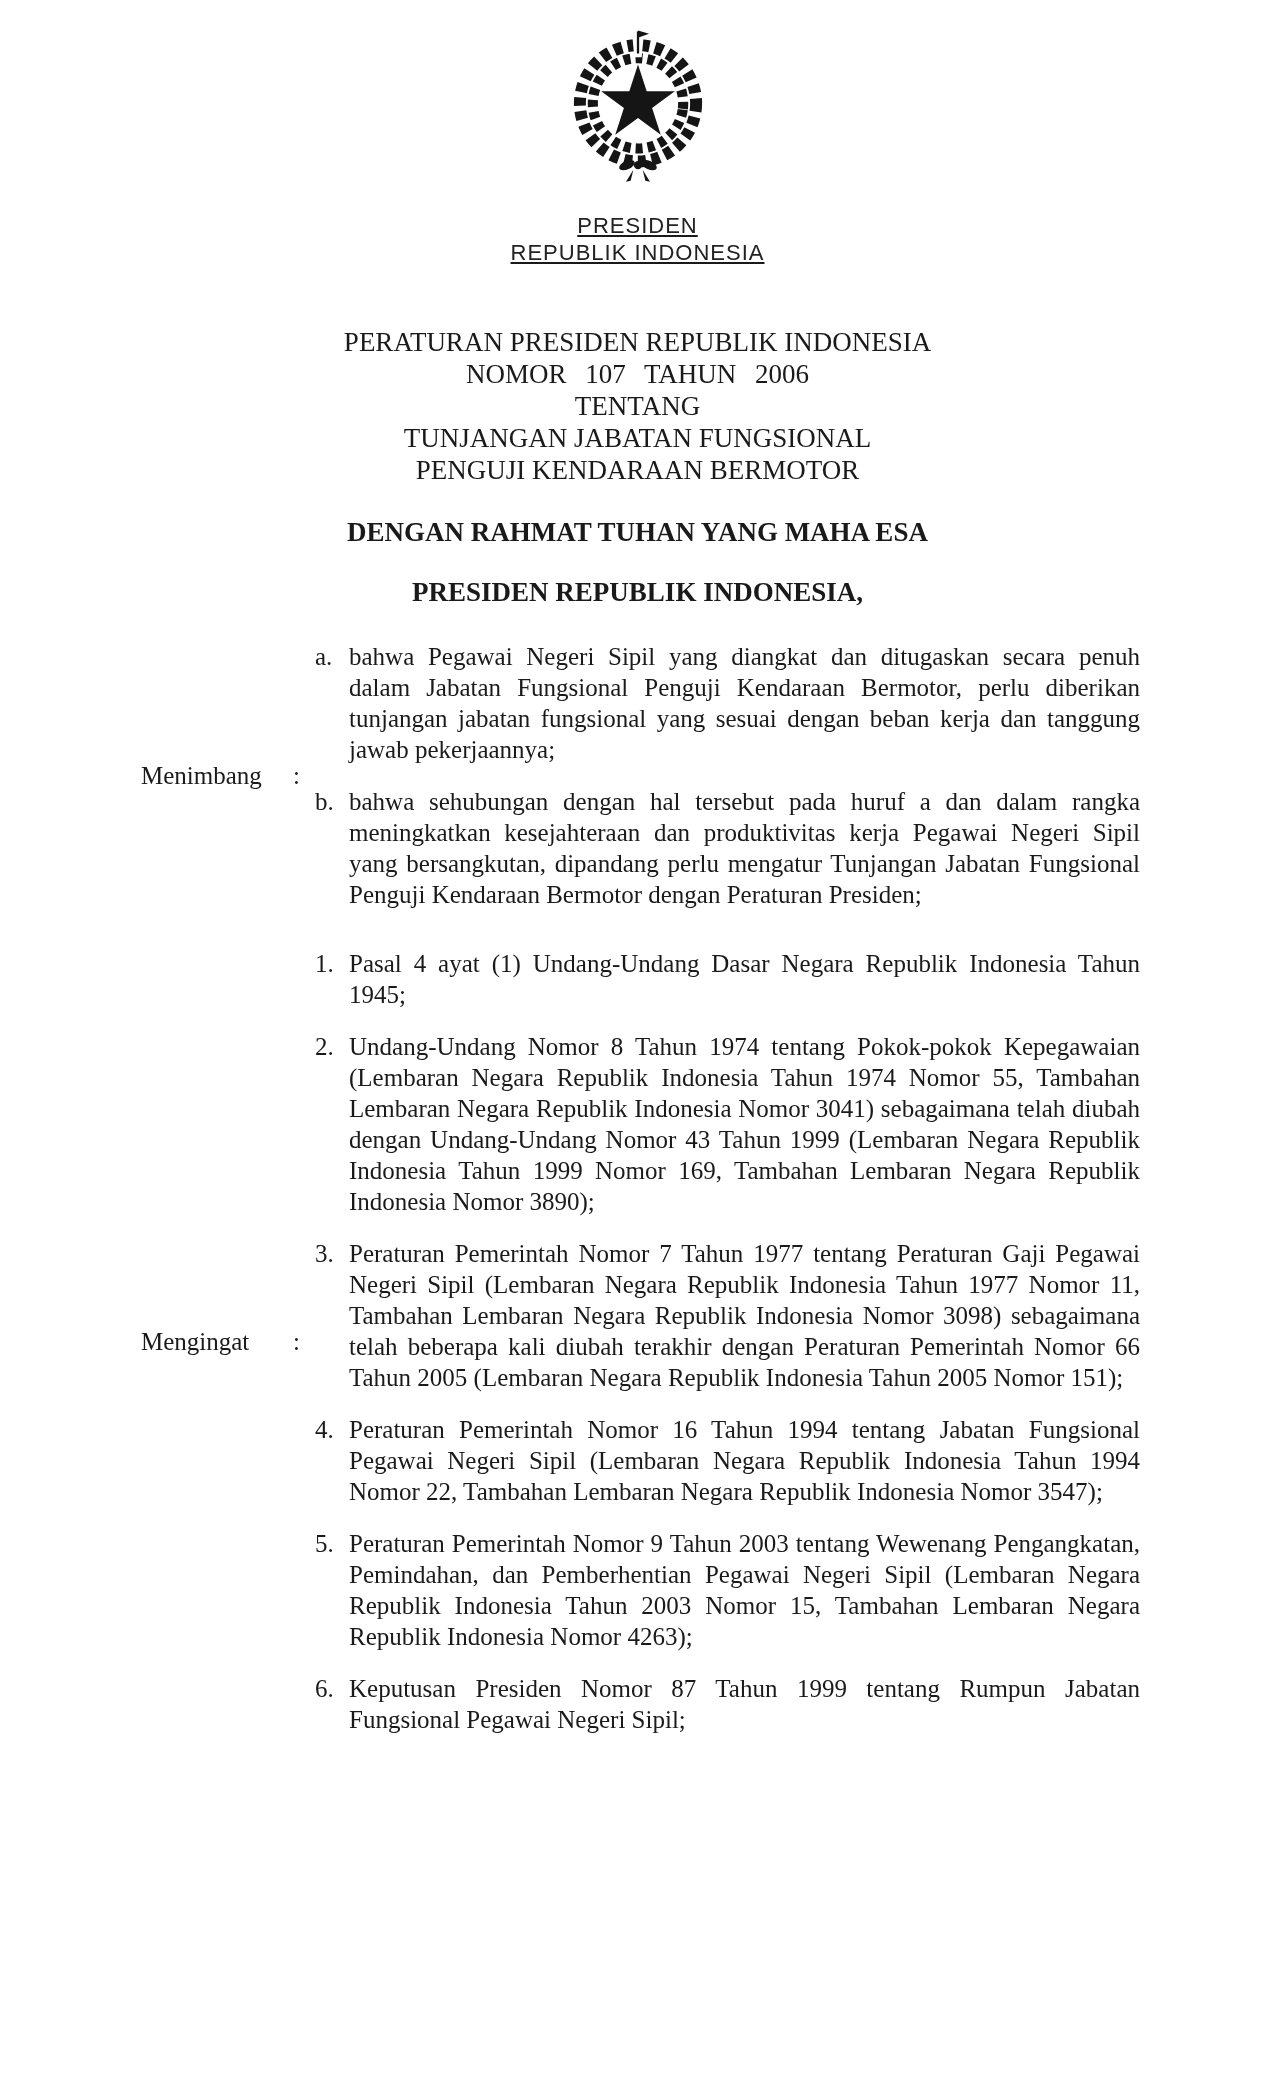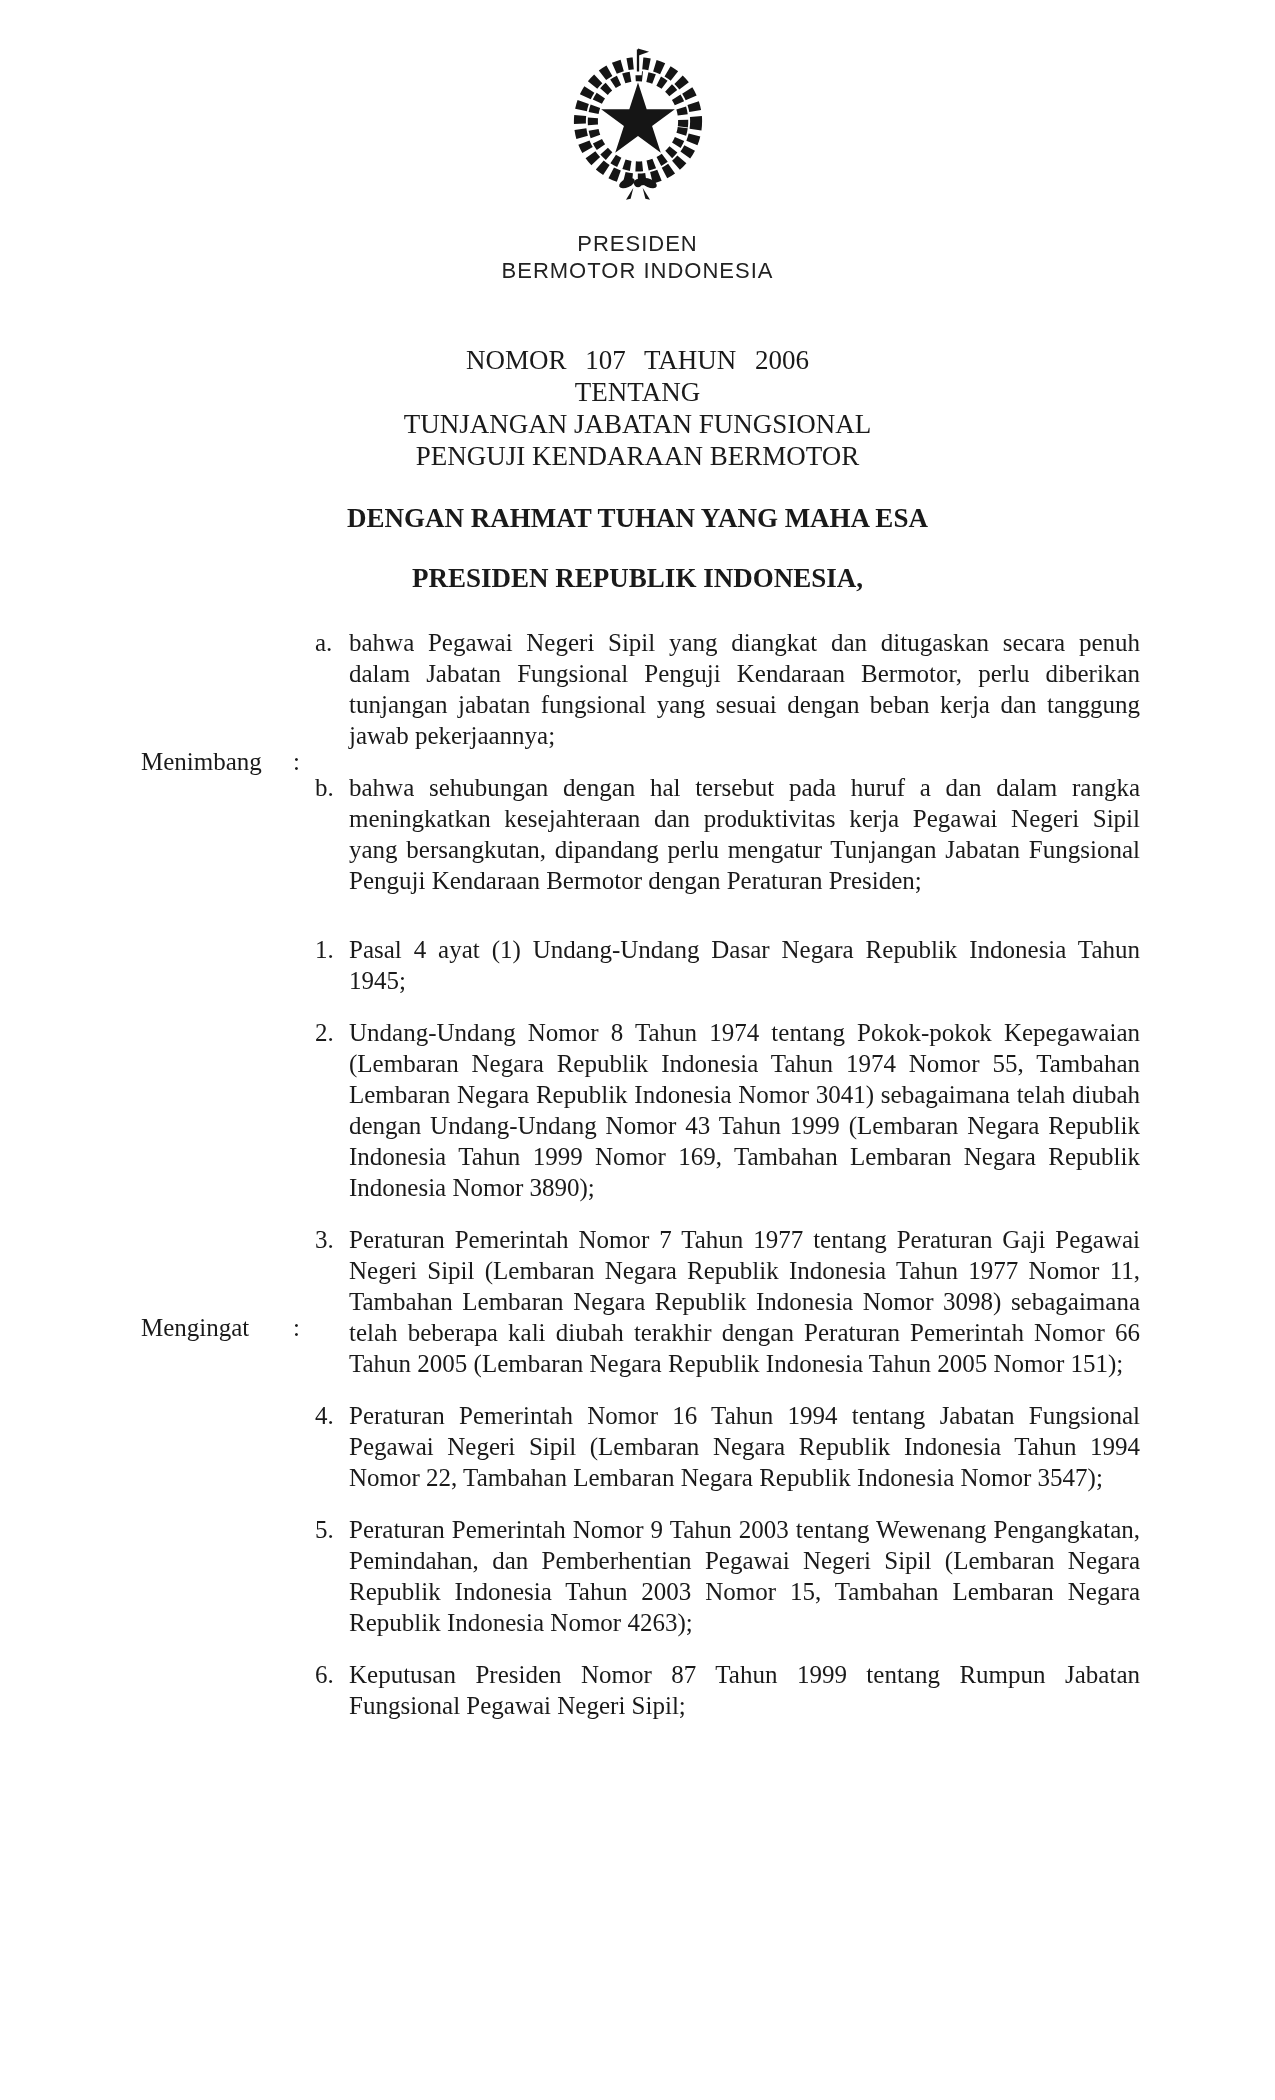--- a/index.html
+++ b/index.html
@@ -1,20 +1,20 @@
 <!DOCTYPE html>
 <html><head>
 <meta charset="utf-8">
 <style>
   html, body { margin: 0; padding: 0; background: #ffffff; }
   .page {
     width: 1275px; height: 2100px; background: #ffffff; color: #1a1a1a;
     font-family: "Liberation Serif", serif; position: relative; overflow: hidden;
   }
-  .doc-header { padding-top: 42px; text-align: center; }
+  .doc-header { padding-top: 24px; text-align: center; text-decoration: underline; }
   .seal { width: 166px; height: 166px; margin: 0 auto; }
   .seal svg { display: block; }
   .org {
     margin-top: 22px; font-family: "Liberation Sans", sans-serif;
     font-size: 22px; line-height: 27px; letter-spacing: 1px; color: #222;
   }
   .title-block { margin-top: 60px; text-align: center; font-size: 27px; line-height: 32px; }
   .title-line { white-space: nowrap; }
   .title-line.num-line { word-spacing: 12px; }
   .invocation { margin-top: 30px; text-align: center; font-size: 27px; line-height: 32px; font-weight: bold; }
@@ -50,25 +50,26 @@
           <ellipse cx="78" cy="153" rx="9" ry="4.5" transform="rotate(-24 78 153)"></ellipse>
           <ellipse cx="102" cy="153" rx="9" ry="4.5" transform="rotate(24 102 153)"></ellipse>
           <circle cx="90" cy="153" r="4.5"></circle>
           <path d="M85,158 L77,171 L82,170 Z"></path>
           <path d="M95,158 L103,171 L98,170 Z"></path>
         </g>
       </svg>
     </div>
     <div class="org">
       <div class="org-line">PRESIDEN</div>
-      <div class="org-line">BERMOTOR INDONESIA</div>
+      <div class="org-line">REPUBLIK INDONESIA</div>
     </div>
   </header>
 
   <section class="title-block">
+    <div class="title-line">PERATURAN PRESIDEN REPUBLIK INDONESIA</div>
     <div class="title-line num-line">NOMOR 107 TAHUN 2006</div>
     <div class="title-line">TENTANG</div>
     <div class="title-line">TUNJANGAN JABATAN FUNGSIONAL</div>
     <div class="title-line">PENGUJI KENDARAAN BERMOTOR</div>
   </section>
 
   <div class="invocation">DENGAN RAHMAT TUHAN YANG MAHA ESA</div>
   <div class="authority">PRESIDEN REPUBLIK INDONESIA,</div>
 
   <main class="doc-body">

